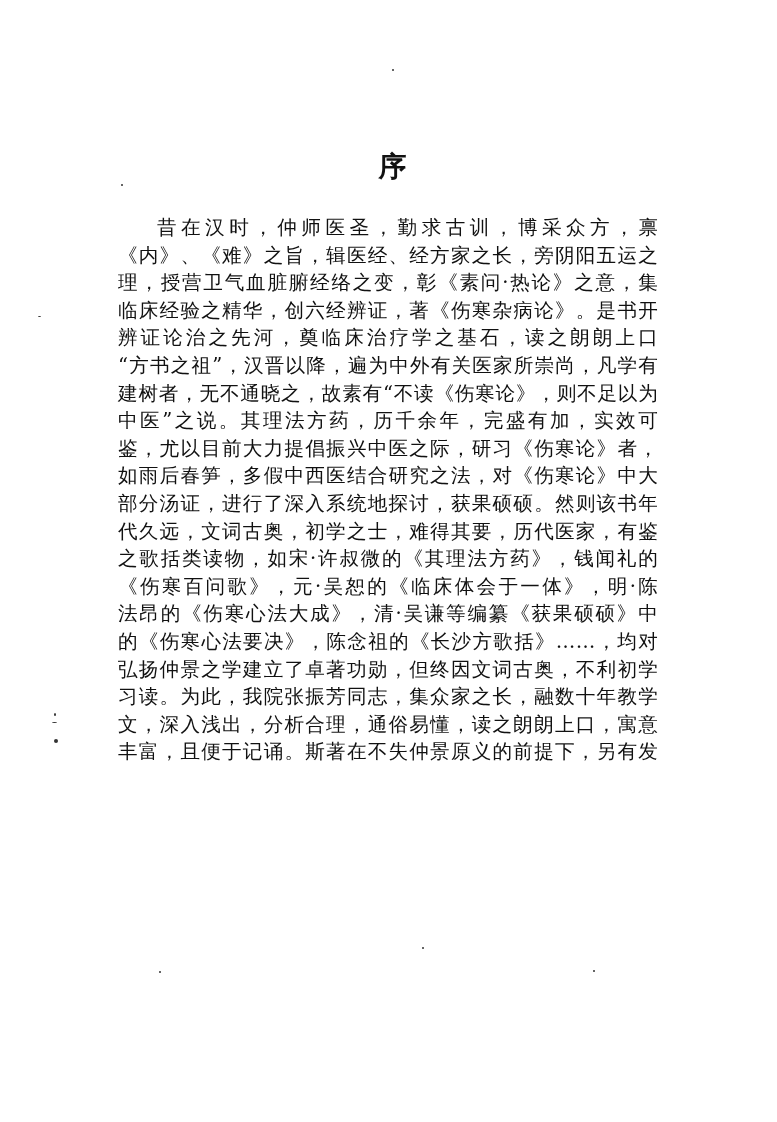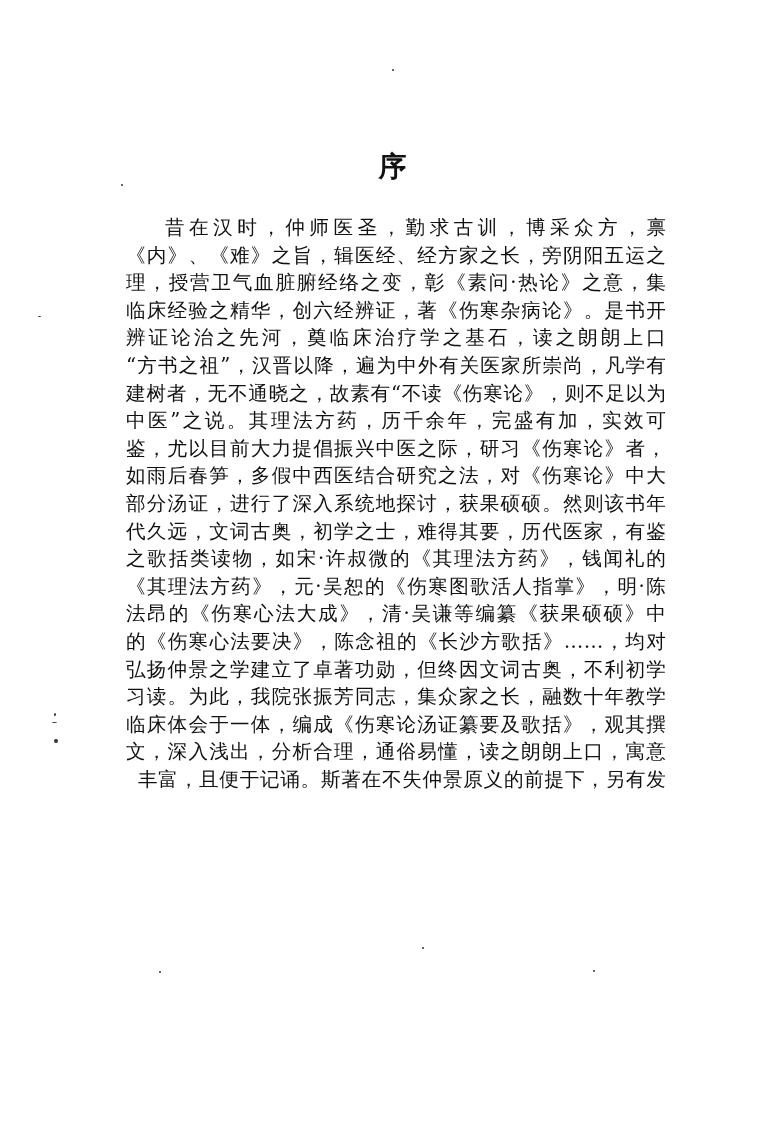--- a/index.html
+++ b/index.html
@@ -27,40 +27,39 @@
       width: 777px;
       top: 150px;
       text-align: center;
       font-size: 28px;
       font-weight: bold;
       line-height: 34px;
       padding-left: 4px;
     }
     .body-text {
       position: absolute;
-      left: 126px;
+      left: 118px;
       top: 214px;
       width: 540px;
     }
     .line {
       display: block;
       height: 27.6px;
       line-height: 27.6px;
       font-size: 19.6px;
       white-space: nowrap;
       text-align: justify;
       text-align-last: justify;
       letter-spacing: 0.2px;
     }
     .line.indent {
       padding-left: 39px;
     }
     .line.last {
       text-align-last: justify;
-      margin-left: 12px;
     }
     .speck {
       position: absolute;
       background: #333;
       border-radius: 50%;
     }
   </style>
 </head>
 <body>
 
@@ -74,26 +73,25 @@
     <span class="line">临床经验之精华，创六经辨证，著《伤寒杂病论》。是书开</span>
     <span class="line">辨证论治之先河，奠临床治疗学之基石，读之朗朗上口</span>
     <span class="line">“方书之祖”，汉晋以降，遍为中外有关医家所崇尚，凡学有</span>
     <span class="line">建树者，无不通晓之，故素有“不读《伤寒论》，则不足以为</span>
     <span class="line">中医”之说。其理法方药，历千余年，完盛有加，实效可</span>
     <span class="line">鉴，尤以目前大力提倡振兴中医之际，研习《伤寒论》者，</span>
     <span class="line">如雨后春笋，多假中西医结合研究之法，对《伤寒论》中大</span>
     <span class="line">部分汤证，进行了深入系统地探讨，获果硕硕。然则该书年</span>
     <span class="line">代久远，文词古奥，初学之士，难得其要，历代医家，有鉴</span>
     <span class="line">之歌括类读物，如宋·许叔微的《其理法方药》，钱闻礼的</span>
-    <span class="line">《其理法方药》，元·吴恕的《伤寒图歌活人指掌》，明·陈</span>
+    <span class="line">《伤寒百问歌》，元·吴恕的《临床体会于一体》，明·陈</span>
     <span class="line">法昂的《伤寒心法大成》，清·吴谦等编纂《获果硕硕》中</span>
     <span class="line">的《伤寒心法要决》，陈念祖的《长沙方歌括》……，均对</span>
     <span class="line">弘扬仲景之学建立了卓著功勋，但终因文词古奥，不利初学</span>
     <span class="line">习读。为此，我院张振芳同志，集众家之长，融数十年教学</span>
-    <span class="line">临床体会于一体，编成《伤寒论汤证纂要及歌括》，观其撰</span>
     <span class="line">文，深入浅出，分析合理，通俗易懂，读之朗朗上口，寓意</span>
     <span class="line last">丰富，且便于记诵。斯著在不失仲景原义的前提下，另有发</span>
   </div>
 
   <div class="speck" style="left:392px;top:69px;width:2px;height:2px;"></div>
   <div class="speck" style="left:121px;top:184px;width:2px;height:2px;"></div>
   <div class="speck" style="left:38px;top:316px;width:3px;height:1px;"></div>
   <div class="speck" style="left:54px;top:713px;width:2px;height:3px;"></div>
   <div class="speck" style="left:52px;top:722px;width:5px;height:1px;"></div>
   <div class="speck" style="left:54px;top:739px;width:4px;height:4px;"></div>

